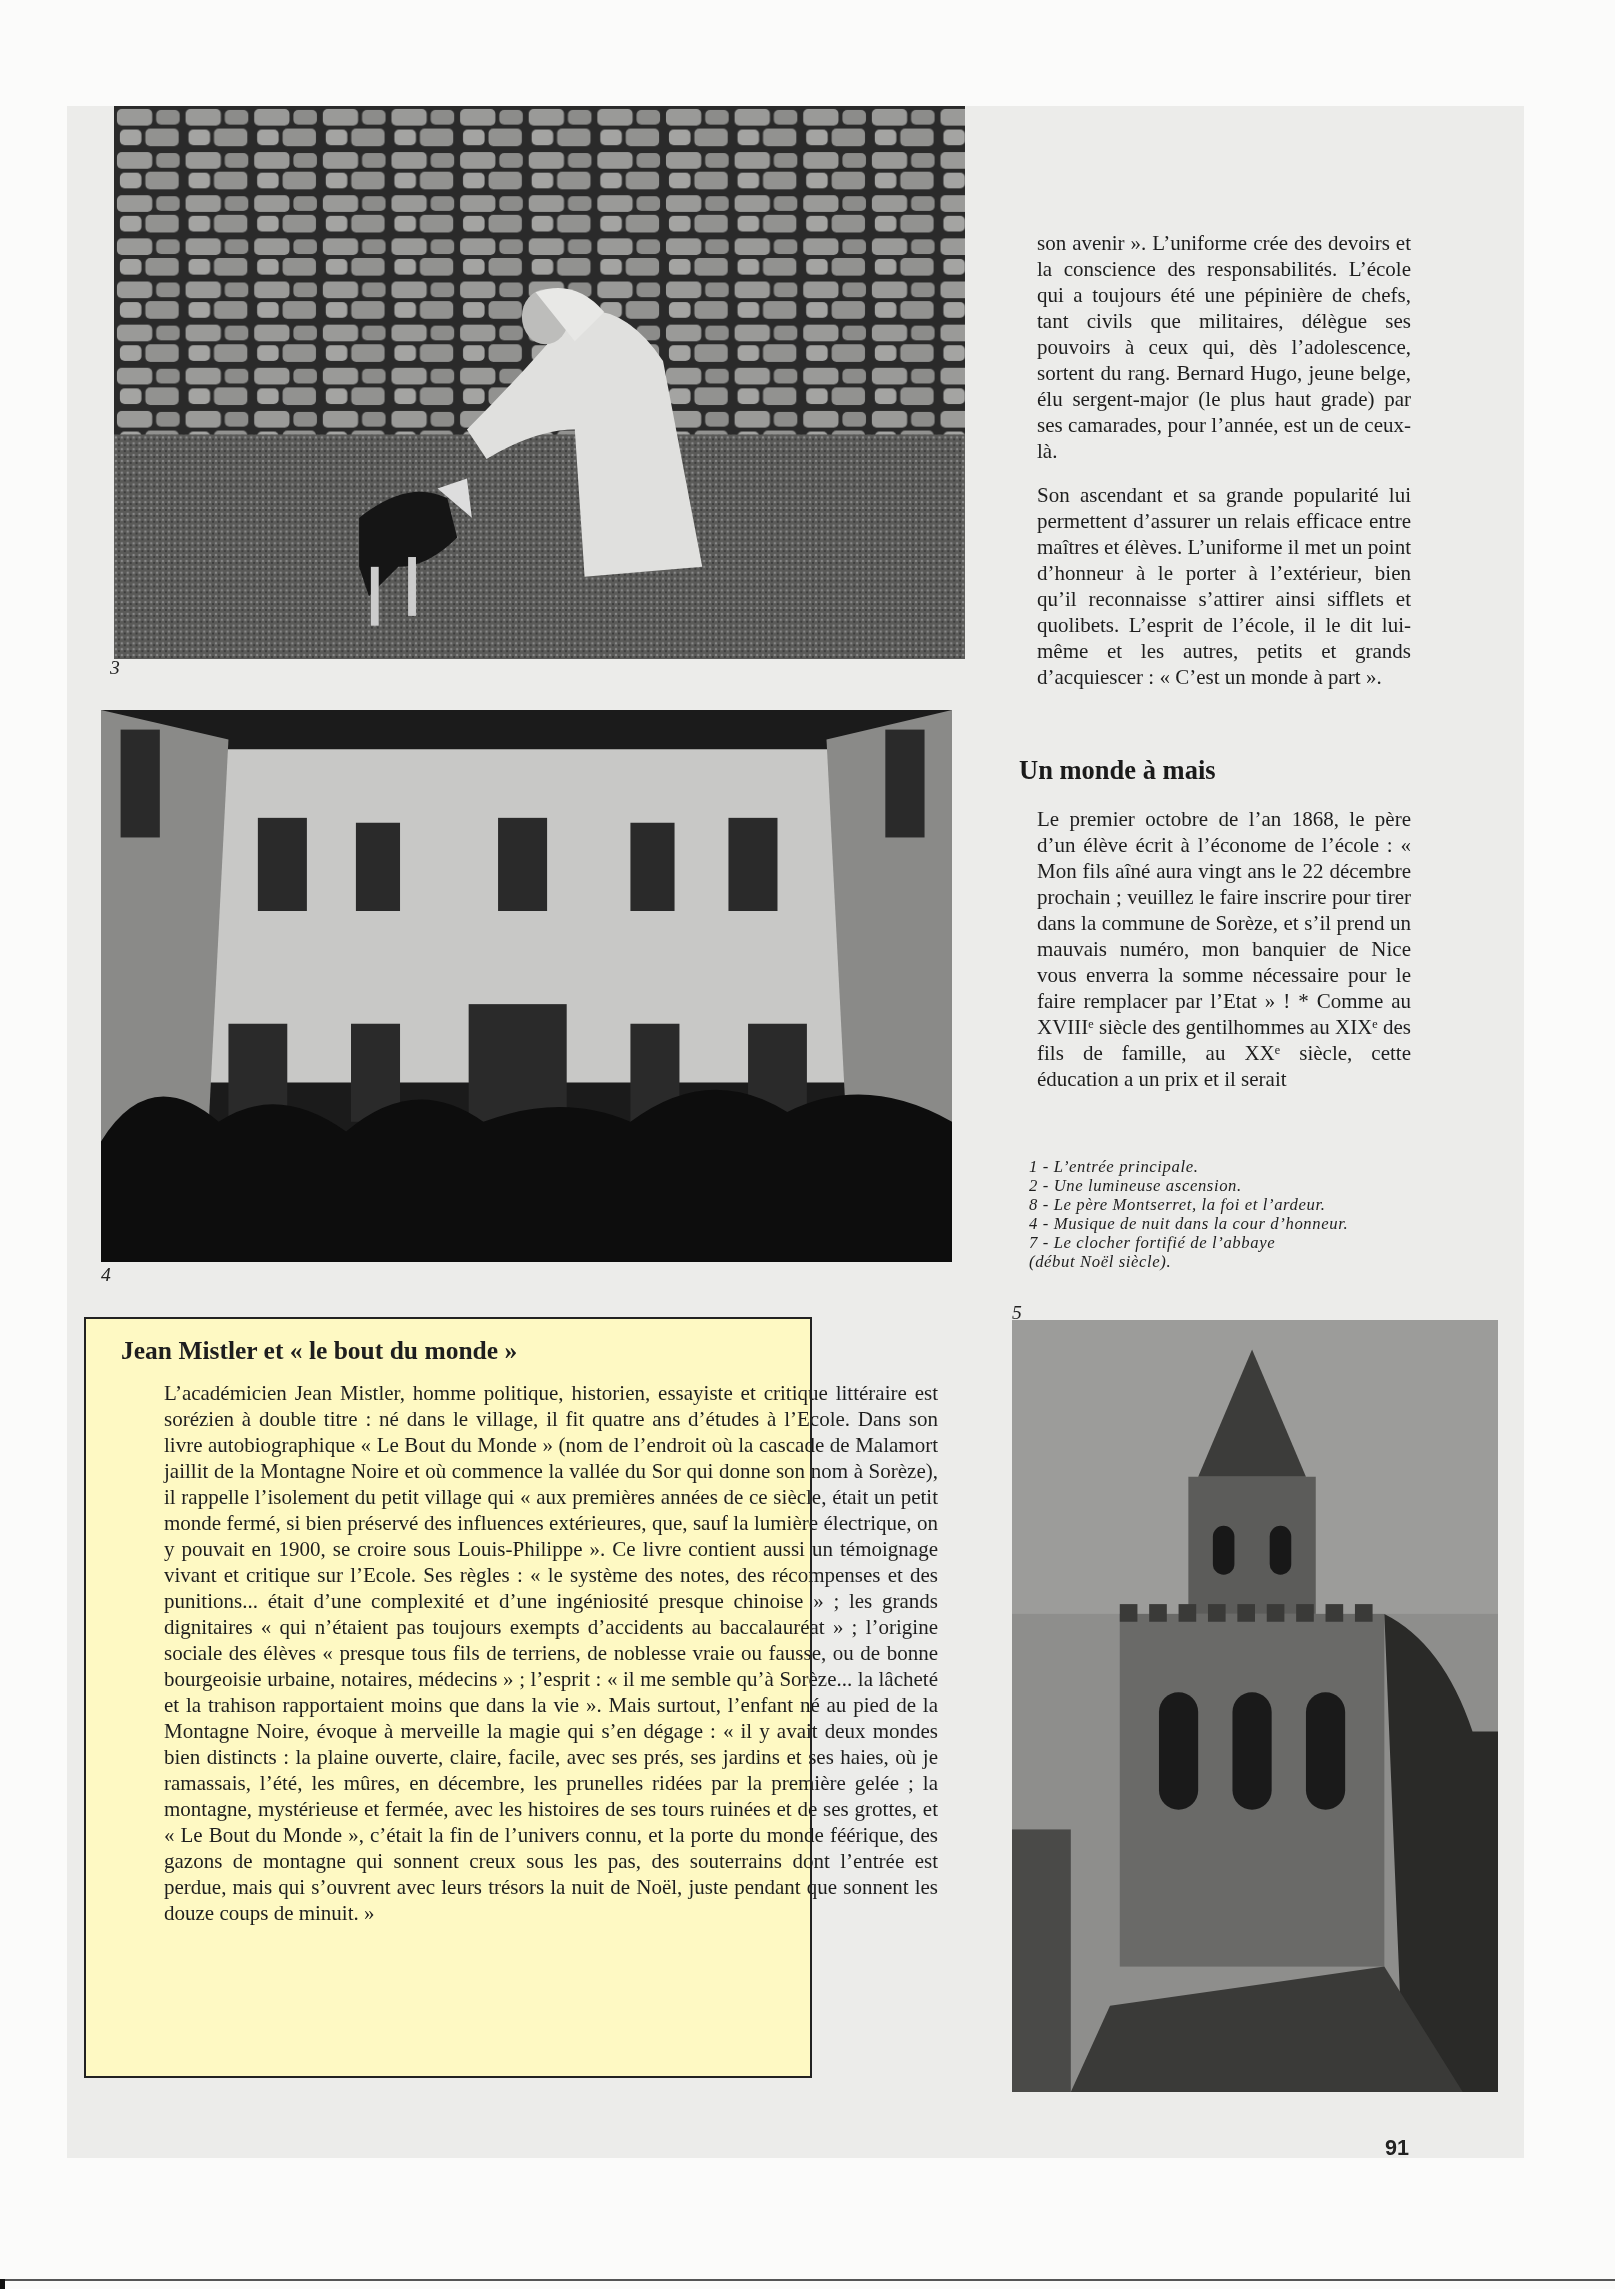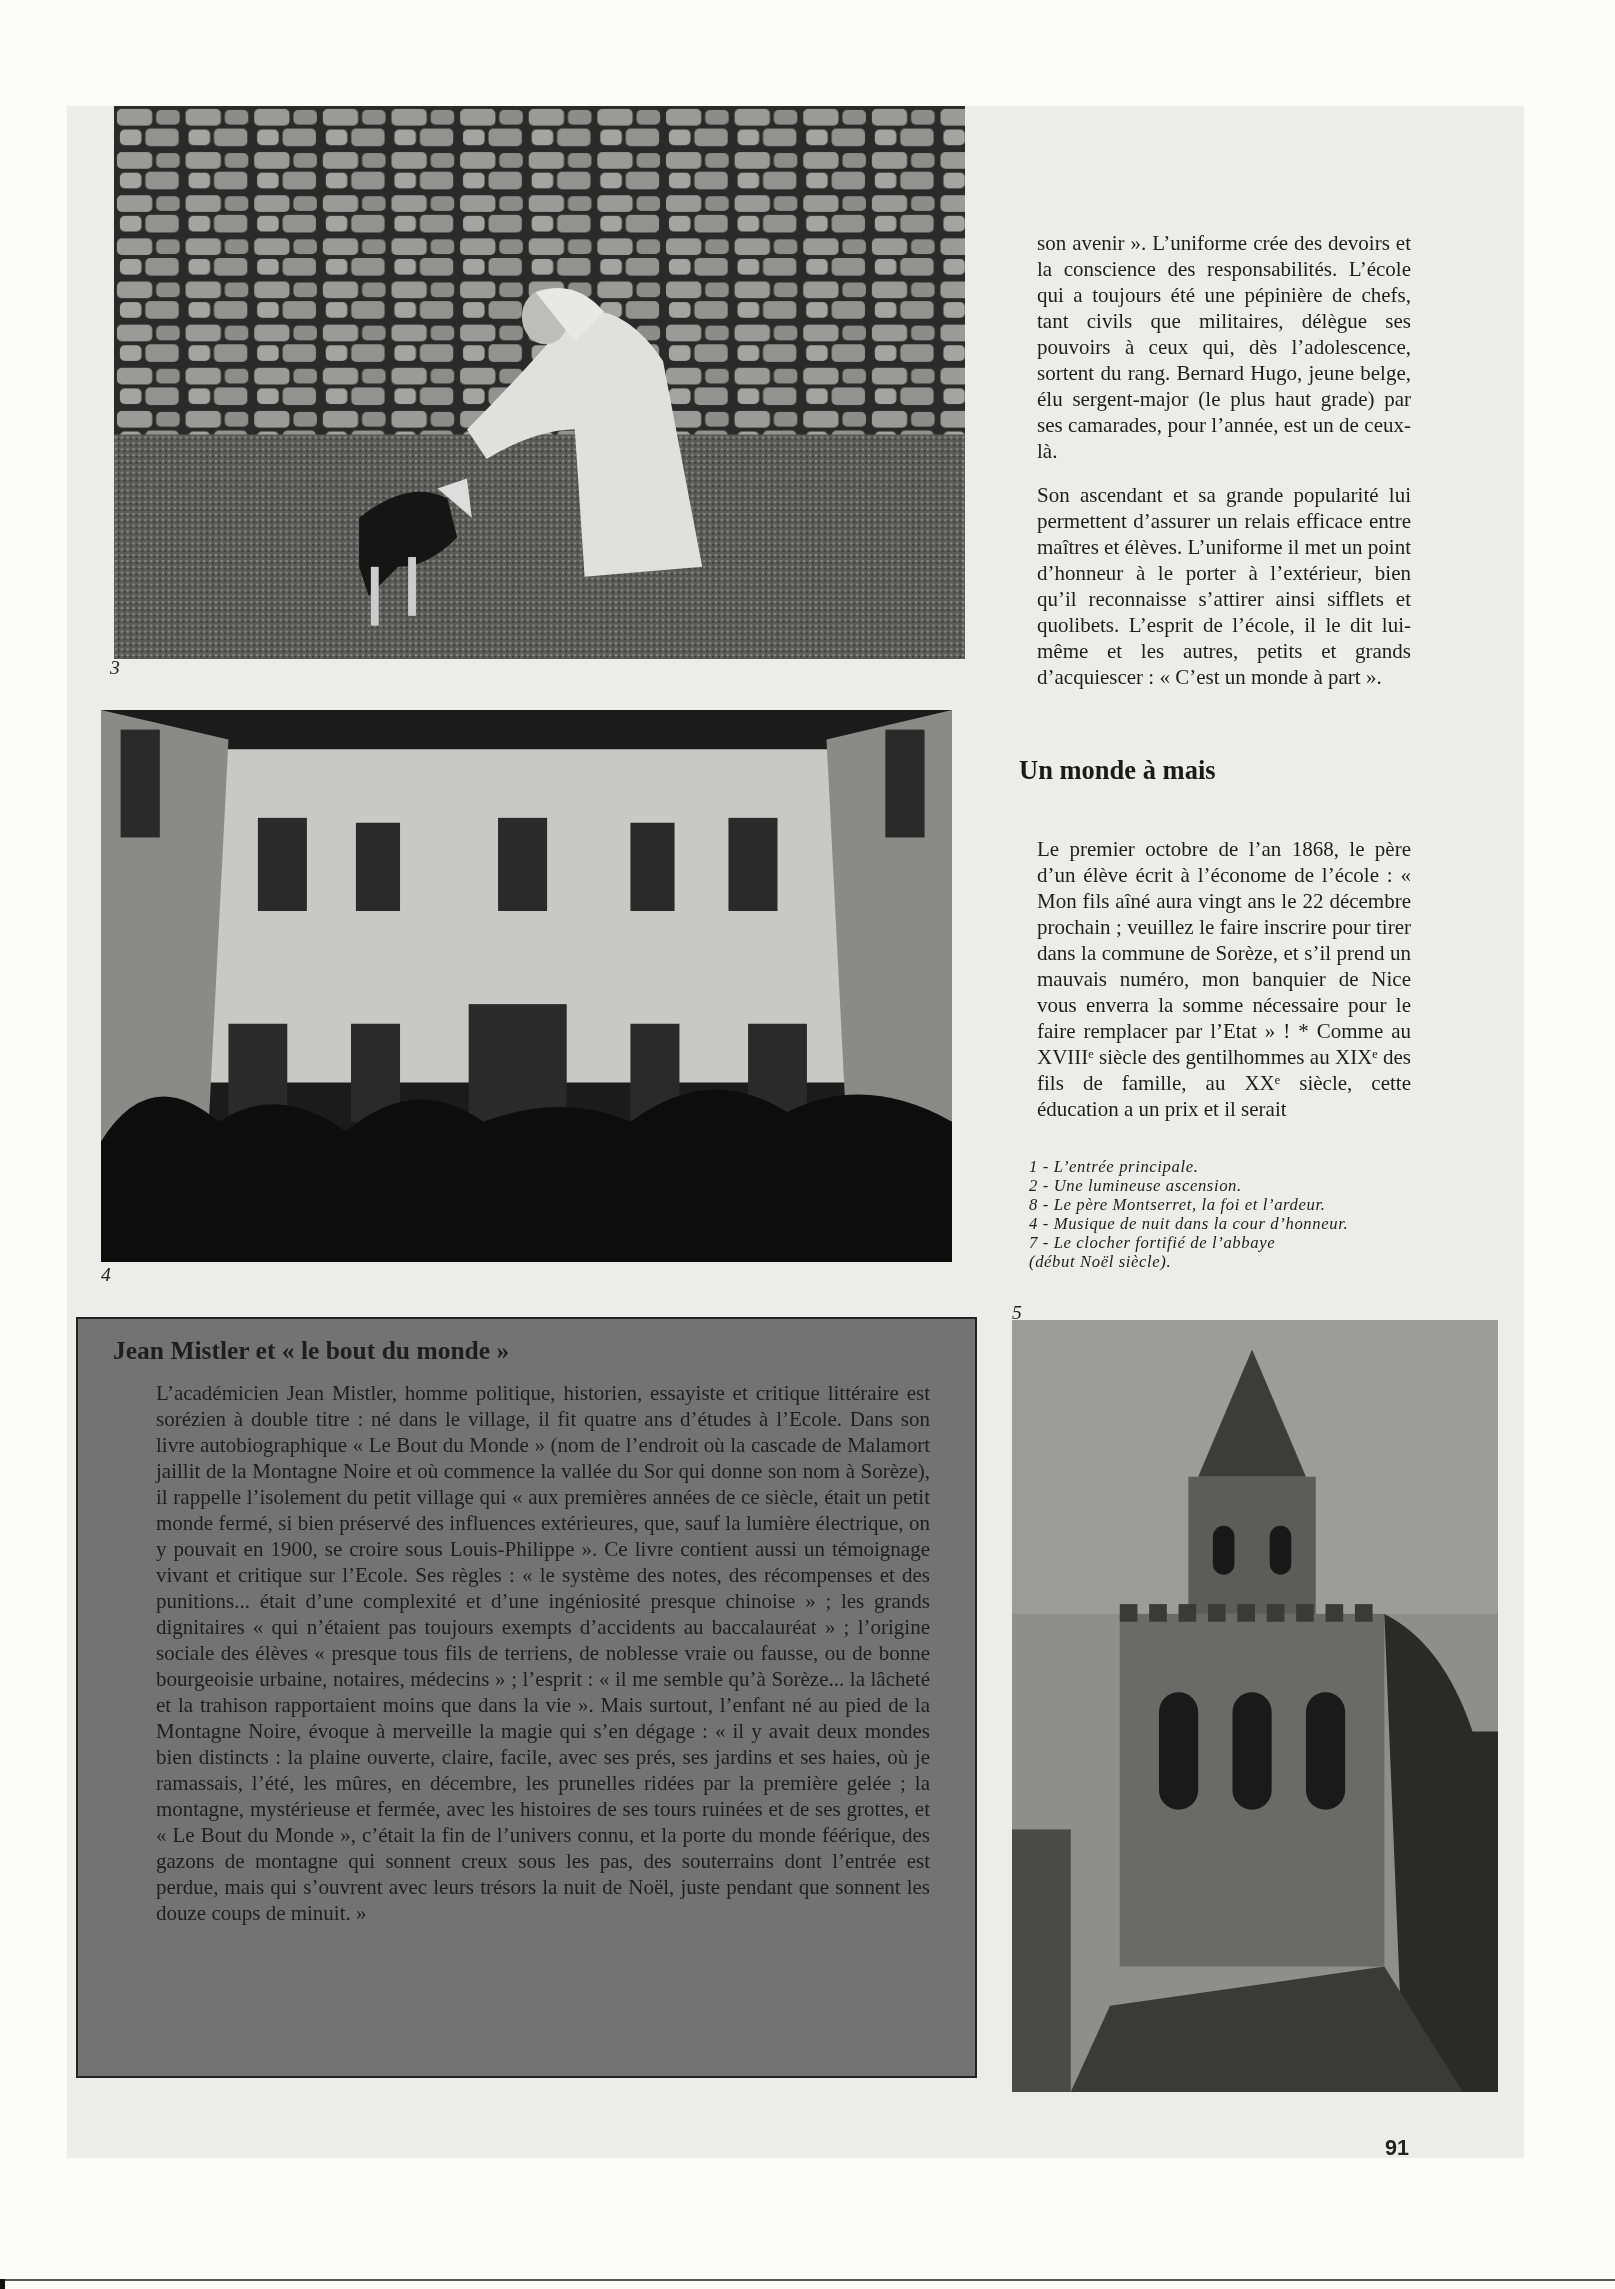--- a/index.html
+++ b/index.html
@@ -31,22 +31,22 @@
     position:absolute; left:1019px; top:755px;
     font-weight:bold; font-size:26.5px; color:#1a1a1a;
   }
   .captions {
     position:absolute; left:1029px; top:1157px; width:384px;
     text-align:left; font-style:italic; font-size:16.7px; line-height:19px;
     letter-spacing:0.6px;
   }
   .captions div { white-space:nowrap; }
   .box {
-    position:absolute; left:76px; top:1317px; width:901px; height:761px;
-    border:2.5px solid #222; background:#737373; box-sizing:border-box;
+    position:absolute; left:84px; top:1317px; width:728px; height:761px;
+    border:2.5px solid #222; background:#fef9c3; box-sizing:border-box;
   }
   .box-title {
     position:absolute; left:35px; top:16.7px; font-weight:bold; font-size:25.5px;
   }
   .box-body {
     position:absolute; left:35px; top:61px; width:774px;
     font-size:21px; line-height:26px; text-align:justify;margin-left:43px;
   }
   .page-num {
     position:absolute; left:1385px; top:2135px; font-size:21.6px; font-weight:bold;
@@ -144,21 +144,21 @@
   </svg>
 </div>
 
 <div class="col" style="top:212px;">
   <p>son avenir ». L’uniforme crée des devoirs et la conscience des responsabilités. L’école qui a toujours été une pépinière de chefs, tant civils que militaires, délègue ses pouvoirs à ceux qui, dès l’adolescence, sortent du rang. Bernard Hugo, jeune belge, élu sergent-major (le plus haut grade) par ses camarades, pour l’année, est un de ceux-là.</p>
   <p>Son ascendant et sa grande popularité lui permettent d’assurer un relais efficace entre maîtres et élèves. L’uniforme il met un point d’honneur à le porter à l’extérieur, bien qu’il reconnaisse s’attirer ainsi sifflets et quolibets. L’esprit de l’école, il le dit lui-même et les autres, petits et grands d’acquiescer : « C’est un monde à part ».</p>
 </div>
 
 <div class="section-title">Un monde à mais</div>
 
-<div class="col" style="top:818px;">
+<div class="col" style="top:788px;">
   <p>Le premier octobre de l’an 1868, le père d’un élève écrit à l’économe de l’école : « Mon fils aîné aura vingt ans le 22 décembre prochain ; veuillez le faire inscrire pour tirer dans la commune de Sorèze, et s’il prend un mauvais numéro, mon banquier de Nice vous enverra la somme nécessaire pour le faire remplacer par l’Etat » ! * Comme au XVIIIᵉ siècle des gentilhommes au XIXᵉ des fils de famille, au XXᵉ siècle, cette éducation a un prix et il serait</p>
 </div>
 
 <div class="captions">
   <div>1 - L’entrée principale.</div>
   <div>2 - Une lumineuse ascension.</div>
   <div>8 - Le père Montserret, la foi et l’ardeur.</div>
   <div>4 - Musique de nuit dans la cour d’honneur.</div>
   <div>7 - Le clocher fortifié de l’abbaye</div>
   <div>(début Noël siècle).</div>

